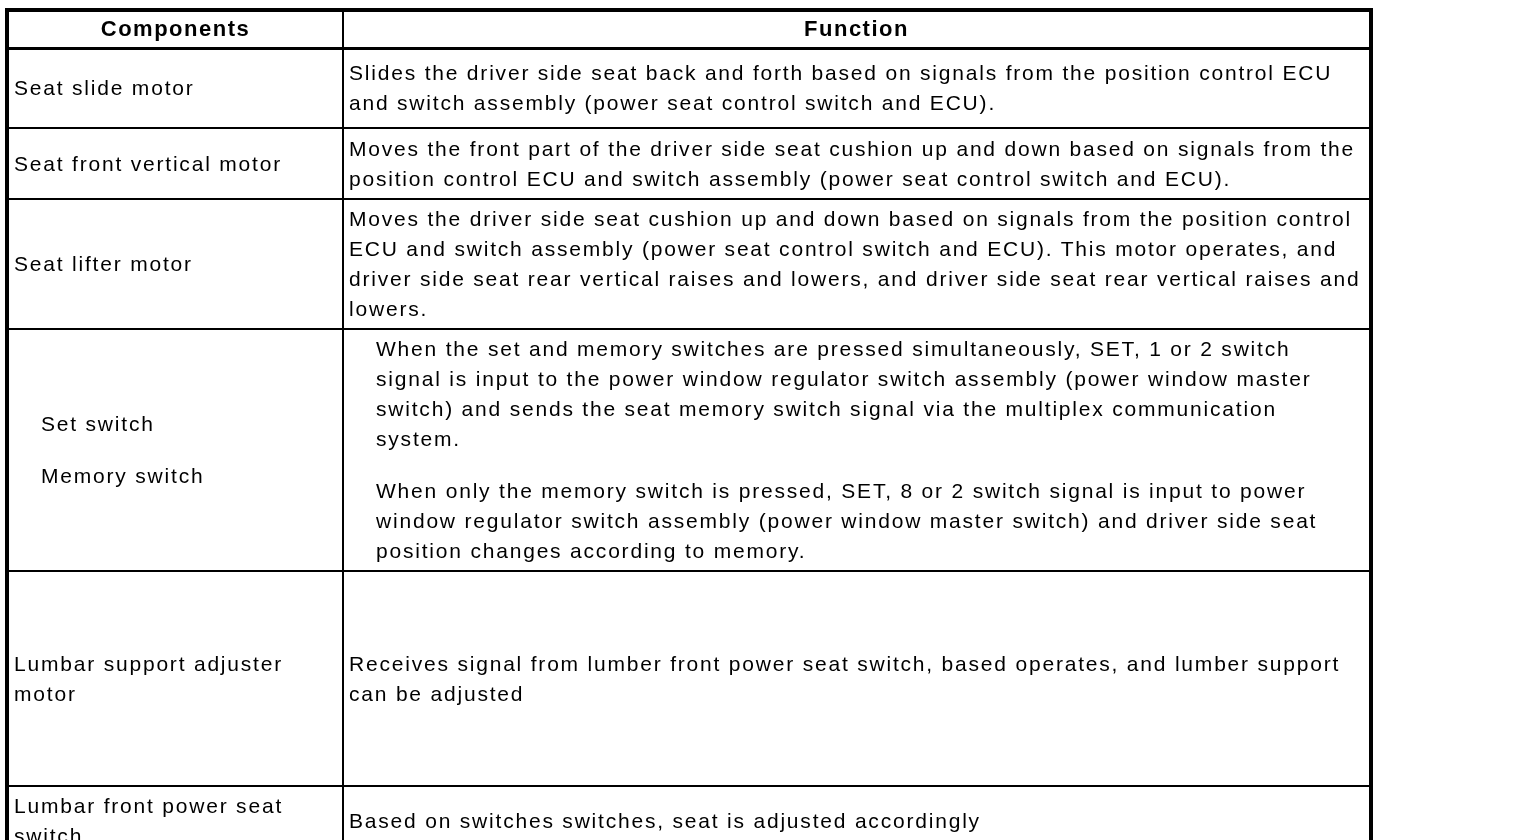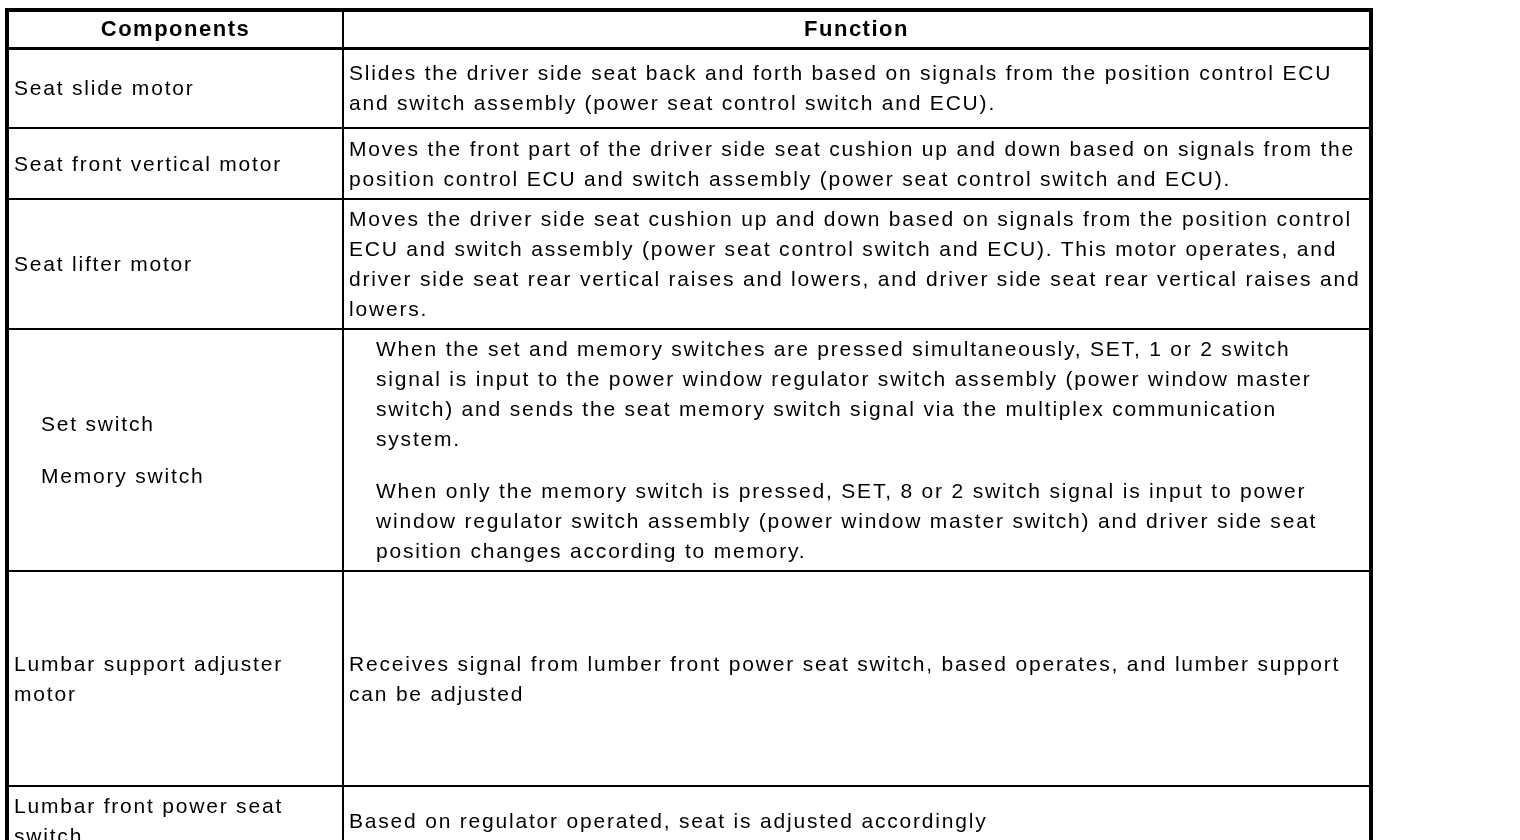--- a/index.html
+++ b/index.html
@@ -104,17 +104,17 @@
         </td>
         <td>
           <p>Receives signal from lumber front power seat switch, based operates, and lumber support can be adjusted</p>
         </td>
       </tr>
       <tr>
         <td>
           <p>Lumbar front power seat switch</p>
         </td>
         <td>
-          <p>Based on regulator operated, seat is adjusted accordingly</p>
+          <p>Based on switches switches, seat is adjusted accordingly</p>
         </td>
       </tr>
     </tbody>
 </table>
 
 </body></html>

